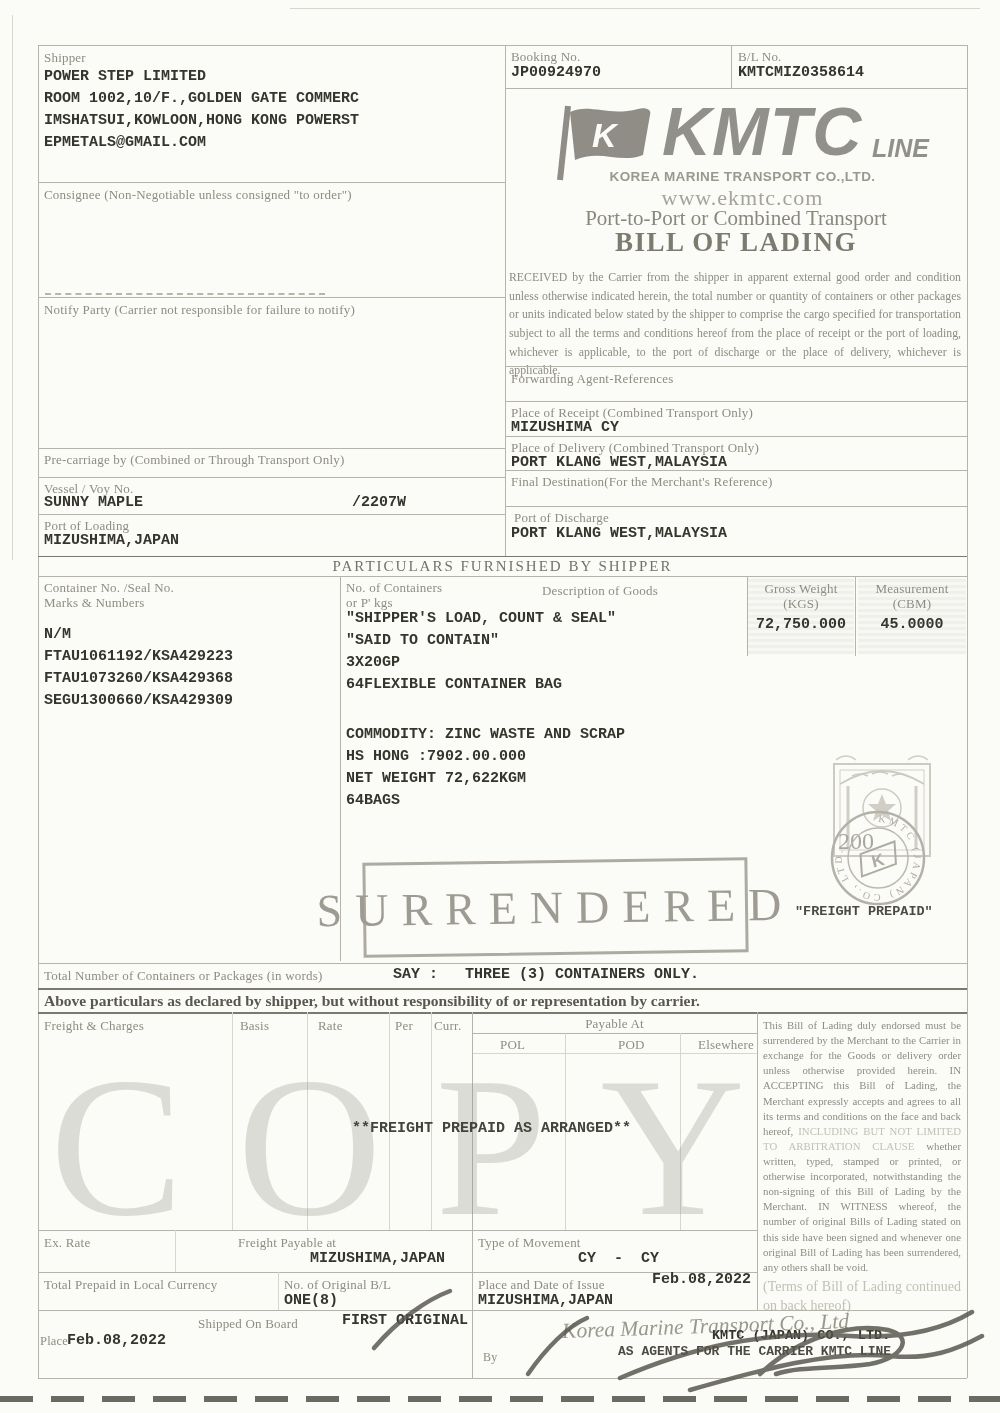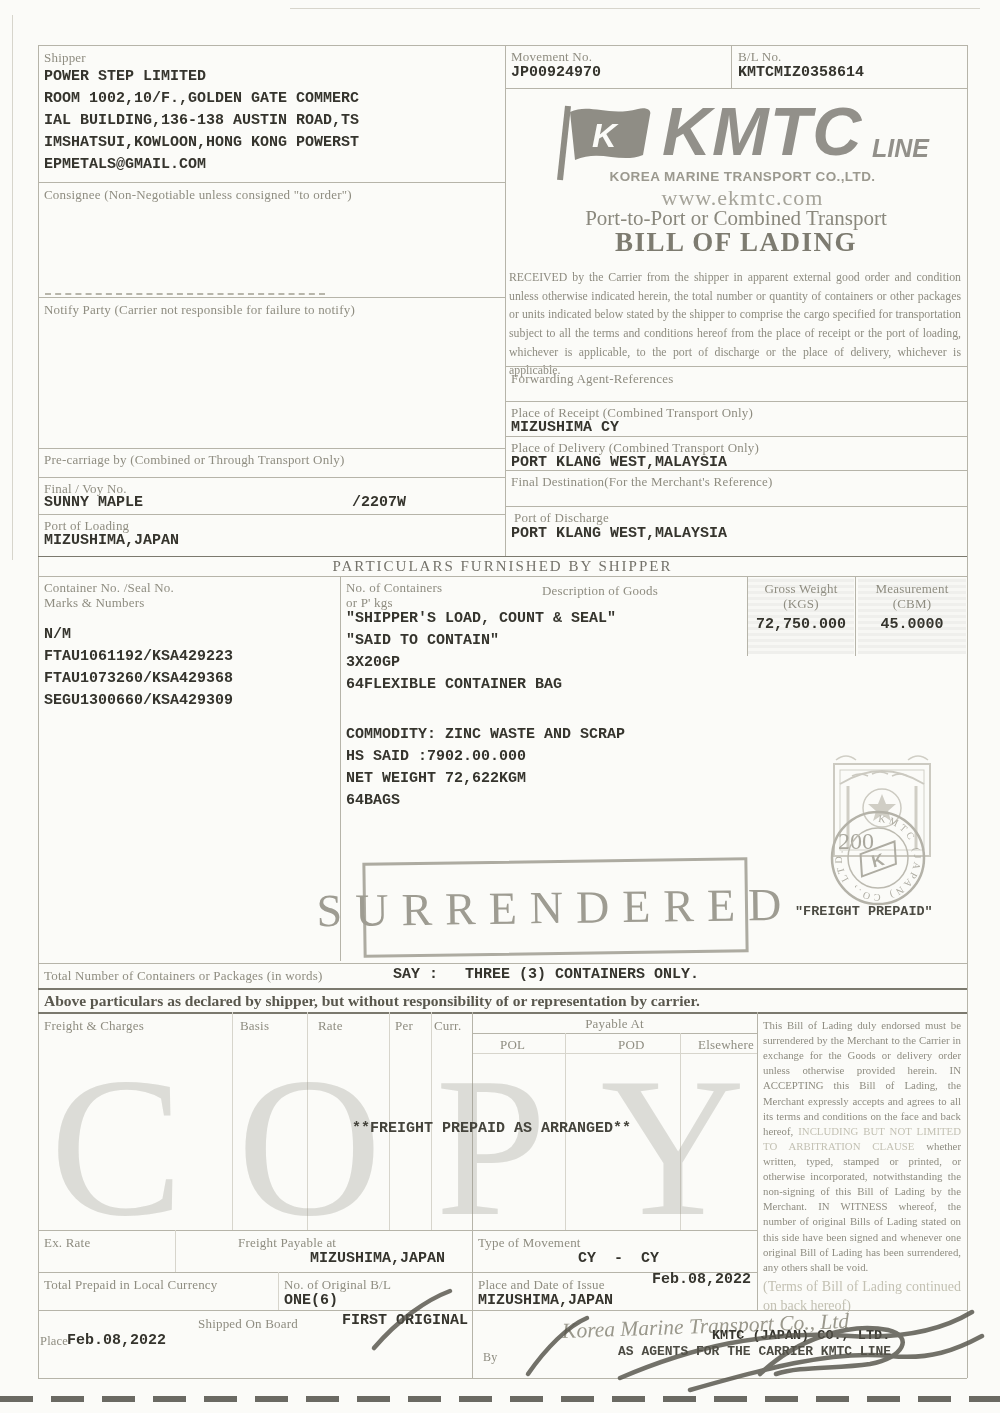--- a/index.html
+++ b/index.html
@@ -49,44 +49,44 @@
   <div class="vline faint" style="left:12px;top:15px;height:545px"></div>
   <div class="bottom-dashes"></div>
 
   <div class="vline" style="left:38px;top:45px;height:1333px"></div>
   <div class="vline" style="left:967px;top:45px;height:1333px"></div>
   <div class="hline" style="left:38px;top:45px;width:929px"></div>
   <div class="hline" style="left:38px;top:1378px;width:929px"></div>
   <div class="vline" style="left:505px;top:45px;height:511px"></div>
 
   <div class="abs lbl" style="left:44px;top:50px">Shipper</div>
-  <div class="abs mono" style="left:44px;top:66px"><div class="ln">POWER STEP LIMITED</div><div class="ln">ROOM 1002,10/F.,GOLDEN GATE COMMERC</div><div class="ln">IAL BUILDING,136-138 AUSTIN ROAD,TS</div><div class="ln">IMSHATSUI,KOWLOON,HONG KONG POWERST</div><div class="ln">EPMETALS@GMAIL.COM</div></div>
+  <div class="abs mono" style="left:44px;top:66px"><div class="ln">POWER STEP LIMITED</div><div class="ln">ROOM 1002,10/F.,GOLDEN GATE COMMERC</div><div class="ln">IMSHATSUI,KOWLOON,HONG KONG POWERST</div><div class="ln">EPMETALS@GMAIL.COM</div></div>
   <div class="hline" style="left:38px;top:182px;width:467px"></div>
 
   <div class="abs lbl" style="left:44px;top:187px">Consignee (Non-Negotiable unless consigned "to order")</div>
   <div class="dashedline" style="left:45px;top:293px;width:280px"></div>
   <div class="hline" style="left:38px;top:297px;width:467px"></div>
 
   <div class="abs lbl" style="left:44px;top:302px">Notify Party (Carrier not responsible for failure to notify)</div>
   <div class="hline" style="left:38px;top:448px;width:467px"></div>
 
   <div class="abs lbl" style="left:44px;top:452px">Pre-carriage by (Combined or Through Transport Only)</div>
   <div class="hline" style="left:38px;top:477px;width:467px"></div>
 
-  <div class="abs lbl" style="left:44px;top:481px">Final / Voy No.</div>
+  <div class="abs lbl" style="left:44px;top:481px">Vessel / Voy No.</div>
   <div class="abs mono" style="left:44px;top:494px">SUNNY MAPLE</div>
   <div class="abs mono" style="left:352px;top:494px">/2207W</div>
   <div class="hline" style="left:38px;top:514px;width:467px"></div>
 
   <div class="abs lbl" style="left:44px;top:518px">Port of Loading</div>
   <div class="abs mono" style="left:44px;top:532px">MIZUSHIMA,JAPAN</div>
 
   <div class="vline" style="left:731px;top:45px;height:43px"></div>
   <div class="hline" style="left:505px;top:88px;width:462px"></div>
-  <div class="abs lbl" style="left:511px;top:49px">Movement No.</div>
+  <div class="abs lbl" style="left:511px;top:49px">Booking No.</div>
   <div class="abs mono" style="left:511px;top:64px">JP00924970</div>
   <div class="abs lbl" style="left:738px;top:49px">B/L No.</div>
   <div class="abs mono" style="left:738px;top:64px">KMTCMIZ0358614</div>
 
   <svg class="abs" style="left:548px;top:100px" width="108" height="82" viewBox="0 0 108 82">
     <path d="M20,6 L12,80" stroke="#8f8d85" stroke-width="6" fill="none"></path>
     <path d="M22,12 C42,3 60,17 90,9 C98,7 104,10 102,15 L95,55 C72,64 52,49 27,60 L22,12 Z" fill="#8f8d85"></path>
     <text x="44" y="47" font-family="Liberation Sans, sans-serif" font-style="italic" font-weight="bold" font-size="34" fill="#fbfbf8">K</text>
   </svg>
   <div class="abs brand-kmtc" style="left:662px;top:92px">KMTC</div>
@@ -127,21 +127,21 @@
   <div class="abs lbl" style="left:346px;top:580px">No. of Containers</div>
   <div class="abs lbl" style="left:346px;top:595px">or P' kgs</div>
   <div class="abs lbl center" style="left:480px;top:583px;width:240px">Description of Goods</div>
   <div class="abs lbl center" style="left:748px;top:581px;width:106px">Gross Weight</div>
   <div class="abs lbl center" style="left:748px;top:596px;width:106px">(KGS)</div>
   <div class="abs lbl center" style="left:858px;top:581px;width:108px">Measurement</div>
   <div class="abs lbl center" style="left:858px;top:596px;width:108px">(CBM)</div>
 
   <div class="abs mono" style="left:346px;top:608px"><div class="ln">"SHIPPER'S LOAD, COUNT &amp; SEAL"</div><div class="ln">"SAID TO CONTAIN"</div><div class="ln">3X20GP</div><div class="ln">64FLEXIBLE CONTAINER BAG</div></div>
   <div class="abs mono" style="left:44px;top:624px"><div class="ln">N/M</div><div class="ln">FTAU1061192/KSA429223</div><div class="ln">FTAU1073260/KSA429368</div><div class="ln">SEGU1300660/KSA429309</div></div>
-  <div class="abs mono" style="left:346px;top:724px"><div class="ln">COMMODITY: ZINC WASTE AND SCRAP</div><div class="ln">HS SAID :7902.00.000</div><div class="ln">NET WEIGHT 72,622KGM</div><div class="ln">64BAGS</div></div>
+  <div class="abs mono" style="left:346px;top:724px"><div class="ln">COMMODITY: ZINC WASTE AND SCRAP</div><div class="ln">HS HONG :7902.00.000</div><div class="ln">NET WEIGHT 72,622KGM</div><div class="ln">64BAGS</div></div>
   <div class="abs mono center" style="left:748px;top:616px;width:106px">72,750.000</div>
   <div class="abs mono center" style="left:858px;top:616px;width:108px">45.0000</div>
 
   <svg class="abs" style="left:826px;top:750px;opacity:.85" width="112" height="112" viewBox="0 0 112 112">
     <rect x="8" y="14" width="96" height="92" fill="none" stroke="#c4c2b8" stroke-width="2"></rect>
     <rect x="14" y="20" width="84" height="80" fill="none" stroke="#cbc9bf" stroke-width="1"></rect>
     <path d="M14,34 Q56,8 98,34" fill="none" stroke="#c4c2b8" stroke-width="2"></path>
     <path d="M10,10 Q20,2 30,10 M82,10 Q92,2 102,10" fill="none" stroke="#c9c7bd" stroke-width="1.5"></path>
     <line x1="22" y1="36" x2="22" y2="98" stroke="#c9c7bd" stroke-width="3"></line>
     <line x1="90" y1="36" x2="90" y2="98" stroke="#c9c7bd" stroke-width="3"></line>
@@ -214,21 +214,21 @@
   <div class="abs lbl" style="left:44px;top:1235px">Ex. Rate</div>
   <div class="abs lbl" style="left:238px;top:1235px">Freight Payable at</div>
   <div class="abs mono" style="left:310px;top:1250px">MIZUSHIMA,JAPAN</div>
   <div class="abs lbl" style="left:478px;top:1235px">Type of Movement</div>
   <div class="abs mono" style="left:578px;top:1250px">CY  -  CY</div>
 
   <div class="hline" style="left:38px;top:1272px;width:719px"></div>
   <div class="vline faint" style="left:278px;top:1272px;height:38px"></div>
   <div class="abs lbl" style="left:44px;top:1277px">Total Prepaid in Local Currency</div>
   <div class="abs lbl" style="left:284px;top:1277px">No. of Original B/L</div>
-  <div class="abs mono" style="left:284px;top:1292px">ONE(6)</div>
+  <div class="abs mono" style="left:284px;top:1292px">ONE(8)</div>
   <div class="abs lbl" style="left:478px;top:1277px">Place and Date of Issue</div>
   <div class="abs mono" style="left:652px;top:1271px">Feb.08,2022</div>
   <div class="abs mono" style="left:478px;top:1292px">MIZUSHIMA,JAPAN</div>
   <div class="hline" style="left:38px;top:1310px;width:929px"></div>
 
   <div class="vline" style="left:472px;top:1310px;height:68px"></div>
   <div class="abs lbl" style="left:198px;top:1316px">Shipped On Board</div>
   <div class="abs mono" style="left:342px;top:1312px">FIRST ORIGINAL</div>
   <div class="abs lbl" style="left:40px;top:1334px;font-size:12.5px">Place</div>
   <div class="abs mono" style="left:67px;top:1332px">Feb.08,2022</div>

